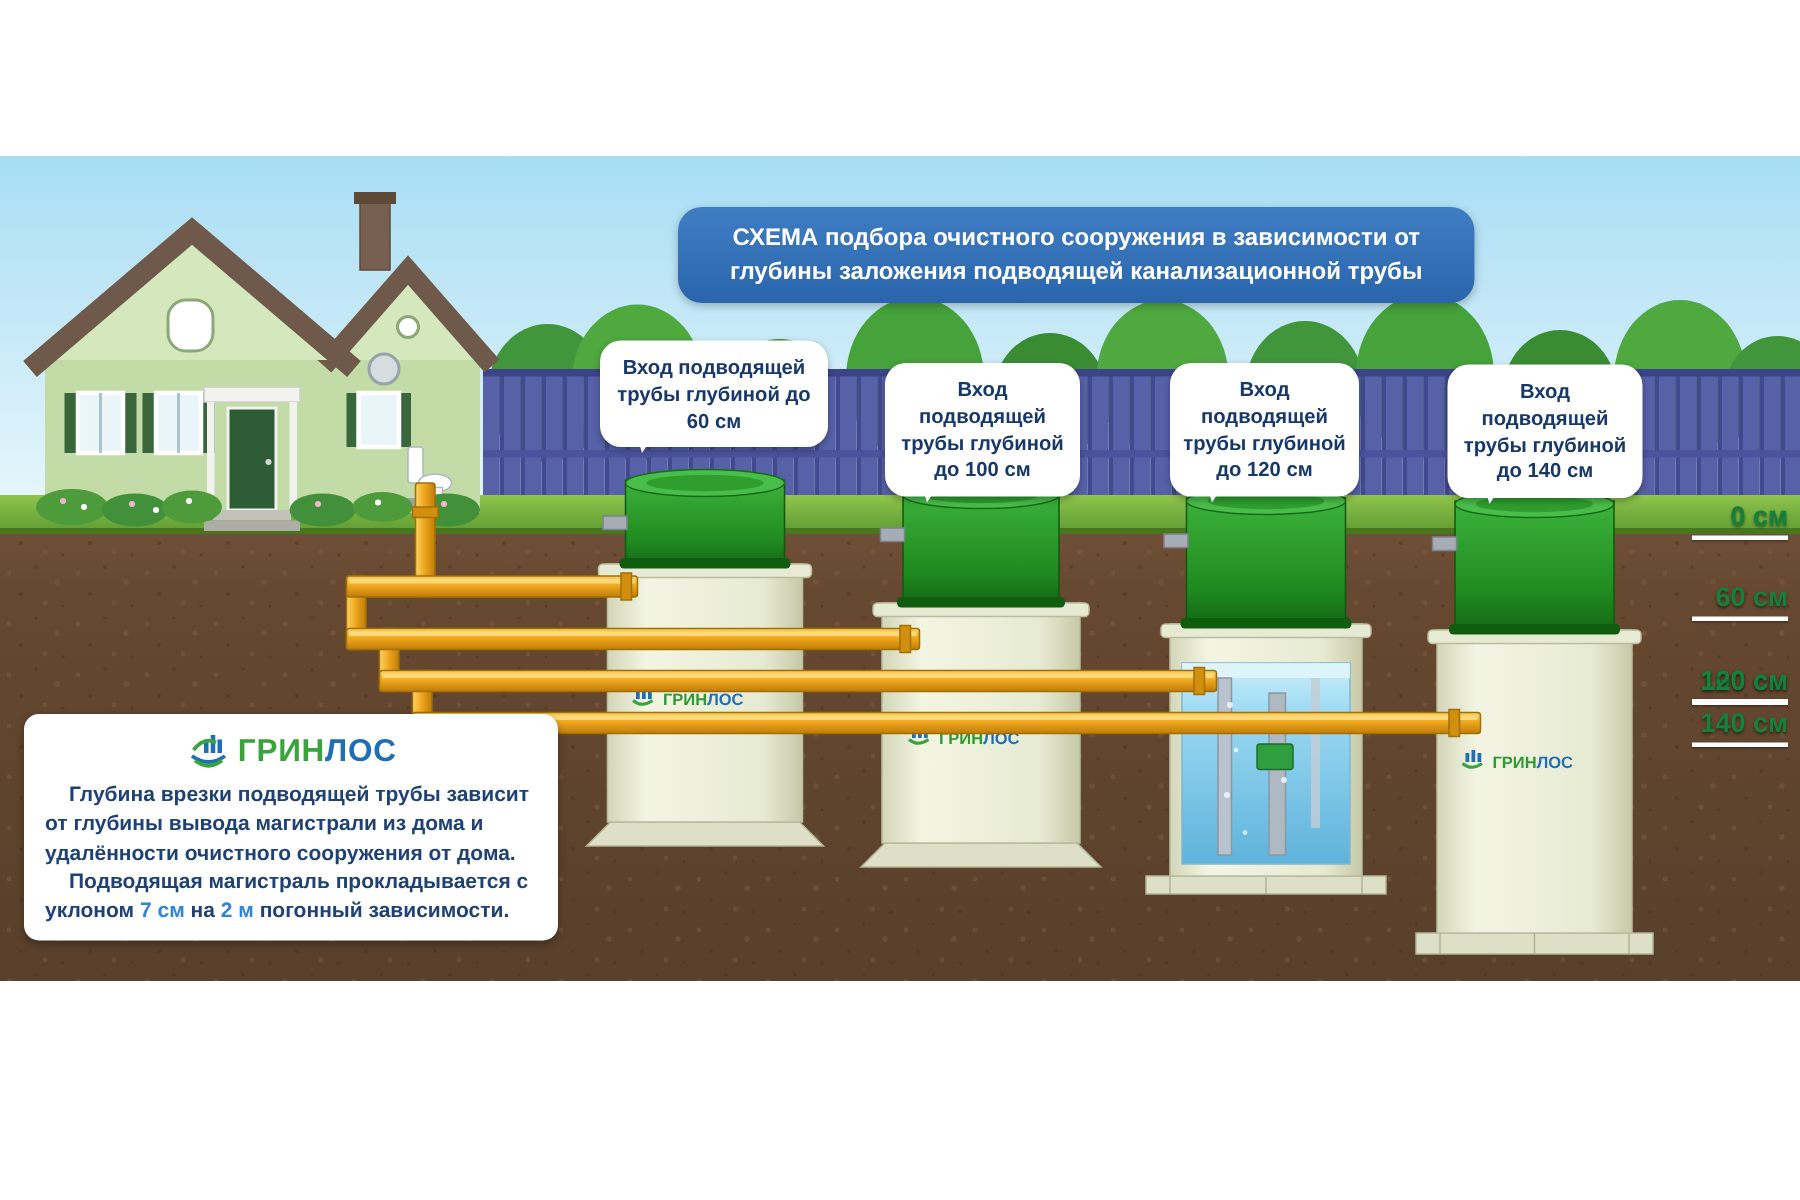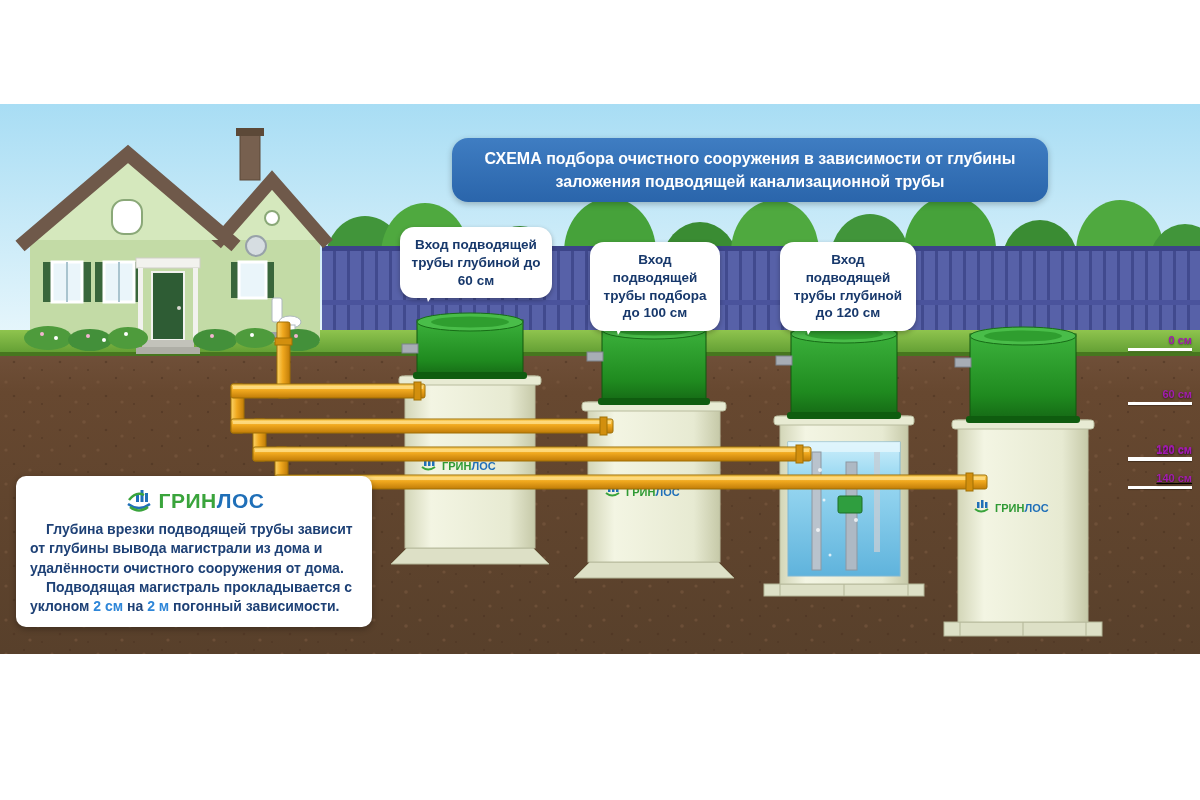--- a/index.html
+++ b/index.html
@@ -1,39 +1,39 @@
 <!DOCTYPE html>
 <html><head>
 <meta charset="utf-8">
 <style>
   html,body{margin:0;padding:0;background:#ffffff;font-family:"Liberation Sans",sans-serif;}
   .canvas{position:relative;width:1200px;height:800px;margin:0 auto;background:#ffffff;overflow:hidden;}
   .scene{position:absolute;left:0;top:0;}
 
   .title-box{
-    position:absolute;left:452px;top:138px;width:596px;box-sizing:border-box;
+    position:absolute;left:452px;top:138px;width:531px;box-sizing:border-box;
     background:linear-gradient(#3f7dc2,#2a65ab);
     border-radius:16px;padding:9px 16px;
     color:#ffffff;font-weight:bold;font-size:16px;line-height:1.45;text-align:center;
     box-shadow:0 2px 6px rgba(0,0,0,.25);
   }
 
   .callout{
     position:absolute;box-sizing:border-box;
     background:#ffffff;border-radius:14px;padding:9px 8px;
     color:#17386b;font-weight:bold;font-size:13.5px;line-height:1.32;text-align:center;
     box-shadow:0 2px 5px rgba(0,0,0,.3);
   }
   .callout::after{
     content:"";position:absolute;left:24px;bottom:-13px;width:0;height:0;
     border:9px solid transparent;border-left-width:4px;border-top:14px solid #ffffff;
   }
 
   .tick{position:absolute;right:8px;text-align:right;}
-  .tick-label{display:block;color:#a21caf;font-weight:bold;font-size:11px;text-shadow:0 1px 2px rgba(0,0,0,.5);}
+  .tick-label{display:block;color:#15803d;font-weight:bold;font-size:18px;text-shadow:0 1px 2px rgba(0,0,0,.5);}
   .tick-line{display:block;width:64px;height:3px;background:#ffffff;margin:2px 0 0 auto;box-shadow:0 1px 1px rgba(0,0,0,.3);}
 
   .info-box{
     position:absolute;left:16px;top:476px;width:356px;box-sizing:border-box;
     background:#ffffff;border-radius:10px;padding:8px 14px 10px 14px;
     box-shadow:0 2px 6px rgba(0,0,0,.3);
   }
   .logo-row{display:flex;justify-content:center;align-items:center;gap:5px;margin:2px 0 4px 0;}
   .logo-text{font-size:21px;font-weight:bold;letter-spacing:.5px;}
   .lg-green{color:#3aa43c;}
@@ -306,56 +306,59 @@
   </svg>
 
   <div class="title-box">
     <div>СХЕМА подбора очистного сооружения в зависимости от глубины заложения подводящей канализационной трубы</div>
   </div>
 
   <div class="callout" style="left:400px;top:227px;width:152px;">
     <span>Вход подводящей трубы глубиной до 60 см</span>
   </div>
   <div class="callout" style="left:590px;top:242px;width:130px;">
-    <span>Вход подводящей трубы подбора до 100 см</span>
-  </div>
-  <div class="callout" style="left:780px;top:242px;width:136px;">
+    <span>Вход подводящей трубы глубиной до 100 см</span>
+  </div>
+  <div class="callout" style="left:780px;top:242px;width:126px;">
     <span>Вход подводящей трубы глубиной до 120 см</span>
+  </div>
+  <div class="callout" style="left:965px;top:243px;width:130px;">
+    <span>Вход подводящей трубы глубиной до 140 см</span>
   </div>
 
   <div class="tick" style="top:334px;">
     <span class="tick-label">0 см</span>
     <span class="tick-line"></span>
   </div>
   <div class="tick" style="top:388px;">
     <span class="tick-label">60 см</span>
     <span class="tick-line"></span>
   </div>
   <div class="tick" style="top:416px;margin-top:27px;">
     <span class="tick-label">100 см</span>
     <span class="tick-line"></span>
   </div>
   <div class="tick" style="top:444px;">
     <span class="tick-label">120 см</span>
     <span class="tick-line"></span>
   </div>
-  <div class="tick" style="top:472px;text-decoration:underline;">
+  <div class="tick" style="top:472px;">
     <span class="tick-label">140 см</span>
     <span class="tick-line"></span>
   </div>
 
   <div class="info-box">
     <div class="logo-row">
       <svg width="30" height="30" viewBox="0 0 30 30">
         <rect x="12" y="7" width="3" height="9" fill="#1f6fb8"></rect>
         <rect x="16.5" y="4" width="3" height="12" fill="#1f6fb8"></rect>
         <rect x="21" y="7" width="3" height="9" fill="#1f6fb8"></rect>
         <path d="M5,14 Q12,5 20,9" stroke="#3aa43c" stroke-width="2.5" fill="none"></path>
         <path d="M4,18 Q15,26 26,18" stroke="#1f6fb8" stroke-width="2.5" fill="none"></path>
         <path d="M6,21 Q15,28 24,21" stroke="#3aa43c" stroke-width="2.5" fill="none"></path>
       </svg>
       <span class="logo-text"><span class="lg-green">ГРИН</span><span class="lg-blue">ЛОС</span></span>
     </div>
     <p class="info-p">Глубина врезки подводящей трубы зависит от глубины вывода магистрали из дома и удалённости очистного сооружения от дома.</p>
-    <p class="info-p"><span>Подводящая магистраль прокладывается с уклоном </span><span class="hl">2 см</span><span> на </span><span class="hl">2 м</span><span> погонный зависимости.</span></p>
+    <p class="info-p"><span>Подводящая магистраль прокладывается с уклоном </span><span class="hl">7 см</span><span> на </span><span class="hl">2 м</span><span> погонный зависимости.</span></p>
   </div>
 
 </div>
 
 </body></html>

